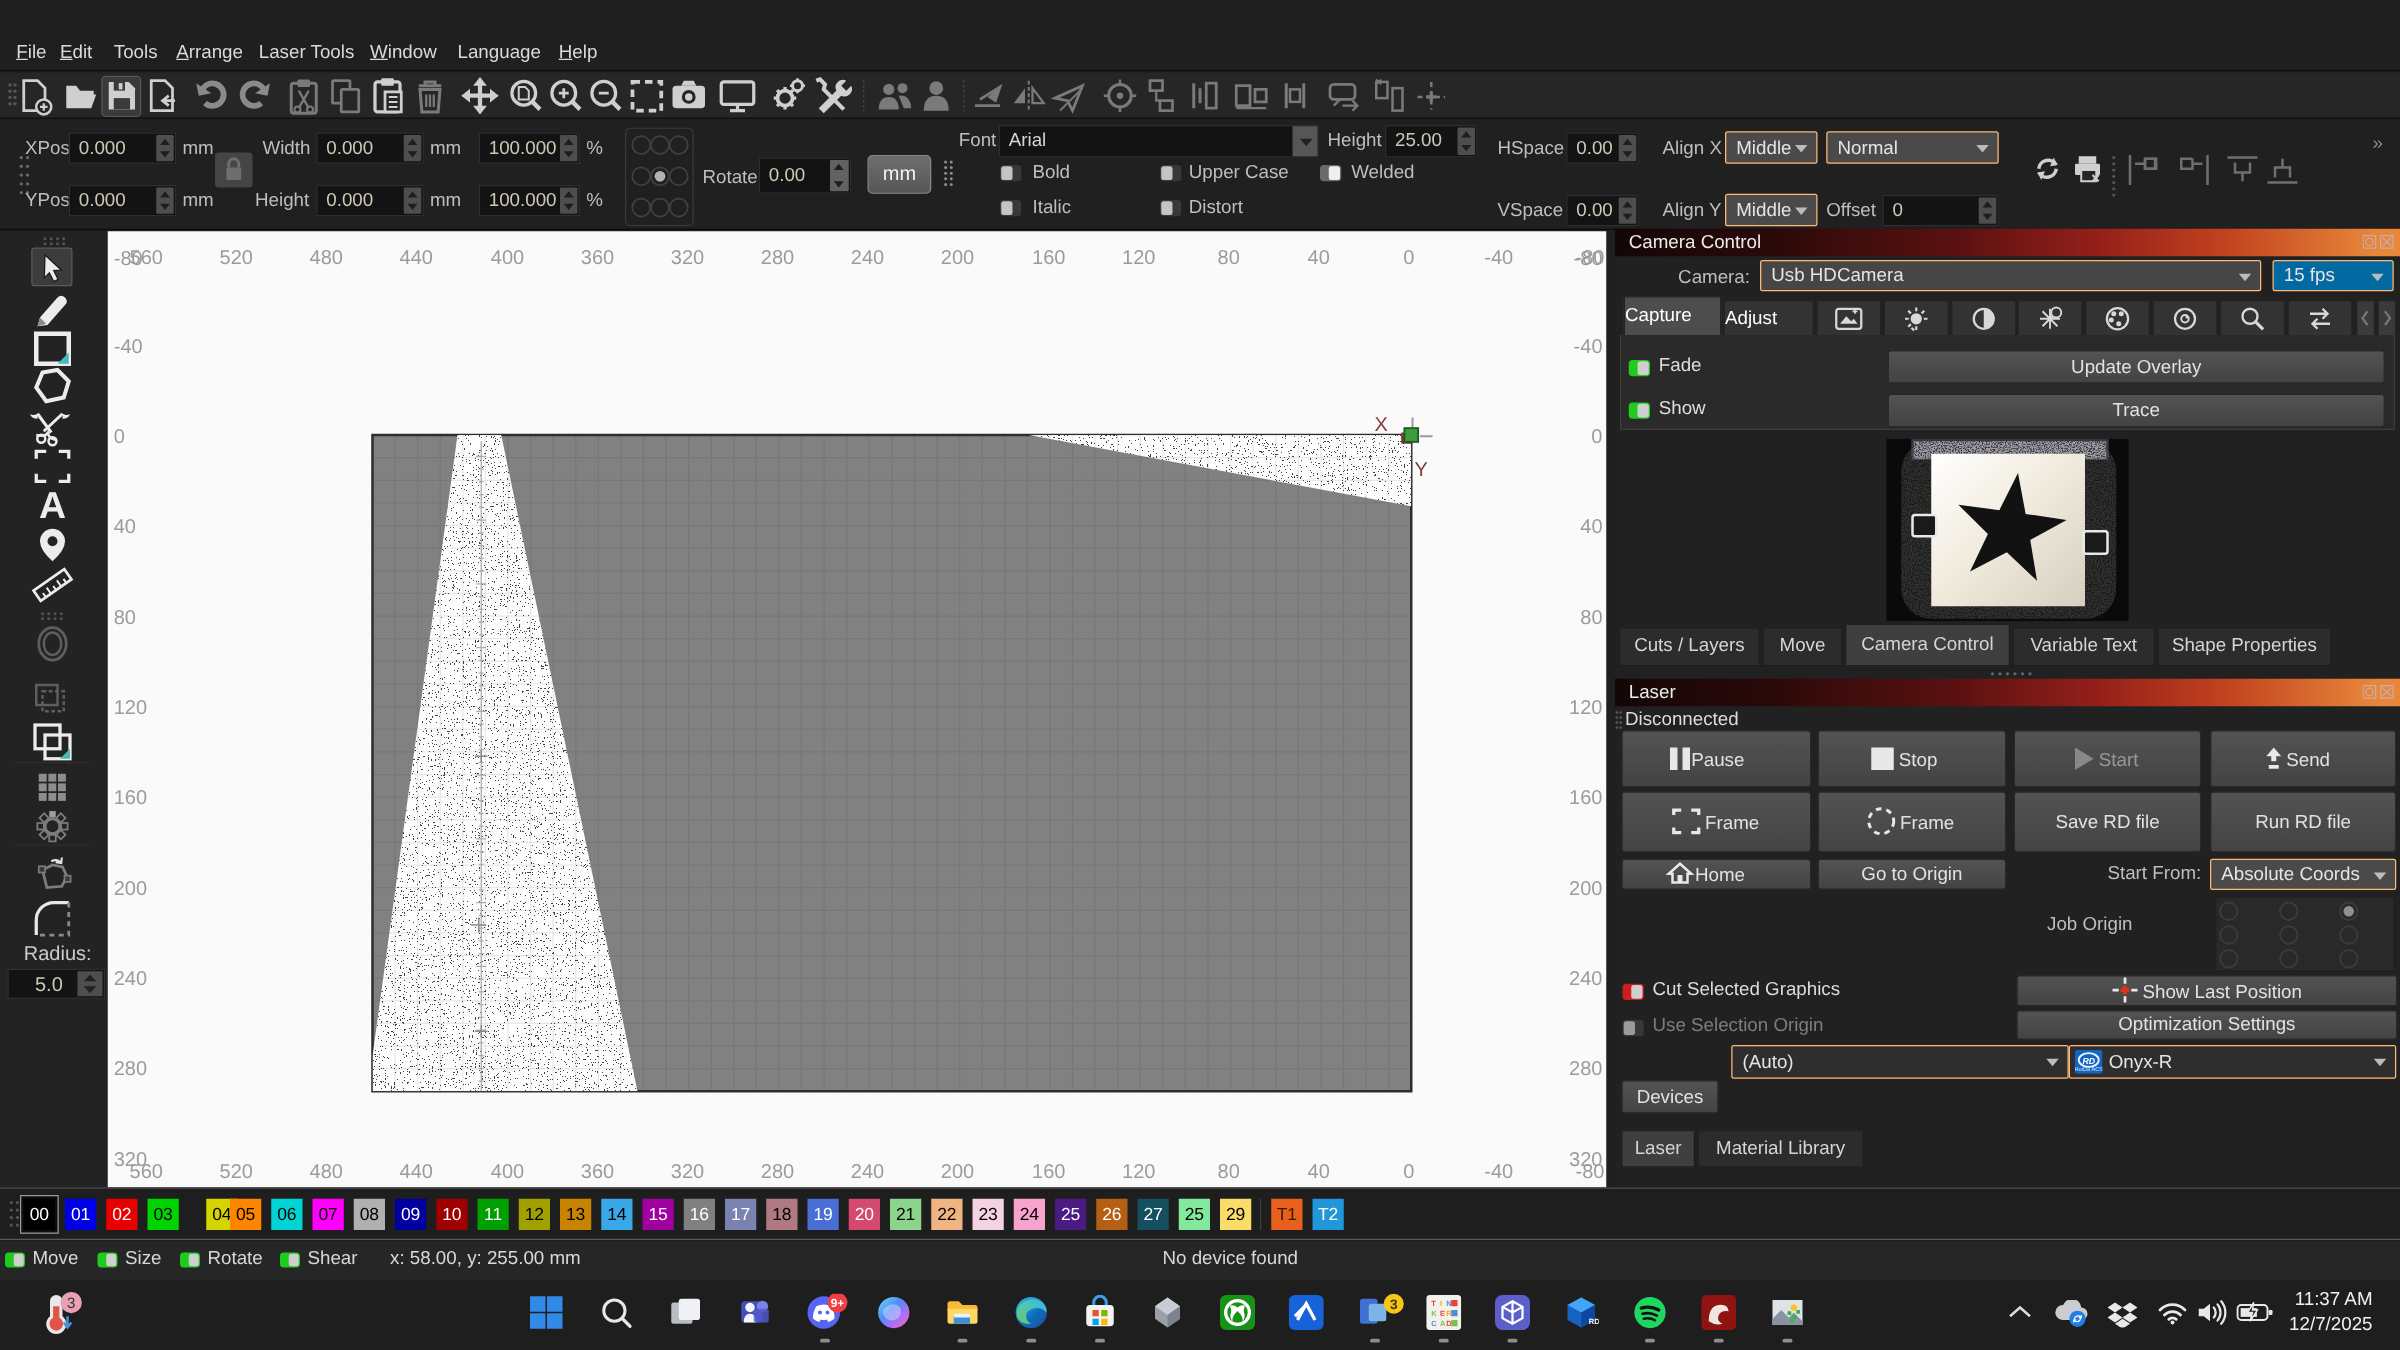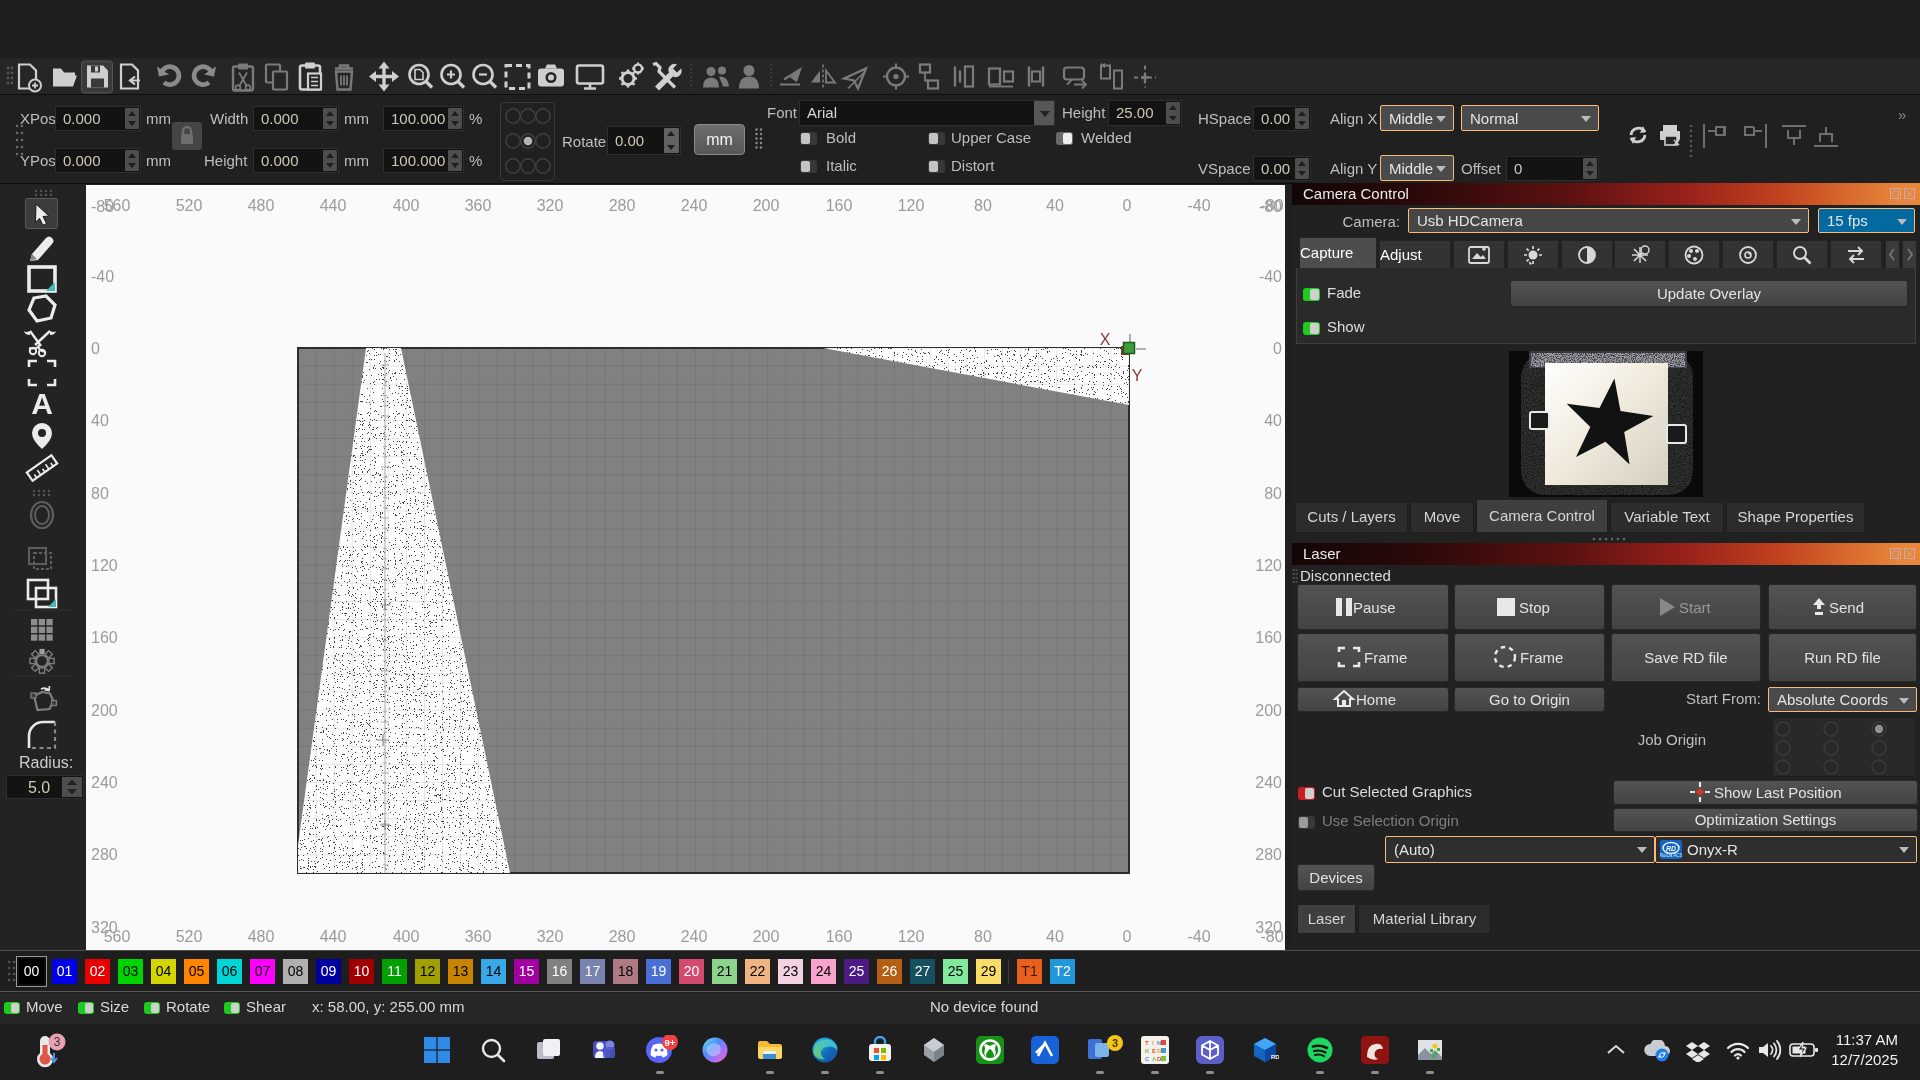--- a/index.html
+++ b/index.html
@@ -42,20 +42,30 @@
 .btab.active{background:#3f3f3f;}
 #palette{left:0;top:950px;width:1920px;height:42px;background:#1e1e1e;border-top:1px solid #4e4e4e;border-bottom:1px solid #585858;}
 .sw{position:absolute;top:8px;width:25px;height:25px;font-size:14px;text-align:center;line-height:25px;color:#000;}
 .sww{color:#fff;}
 #statusbar{left:0;top:993px;width:1920px;height:31px;background:#262626;color:#d4d4d4;font-size:15px;}
 #taskbar{left:0;top:1024px;width:1920px;height:56px;background:#1e1e1f;}
 .runbar{position:absolute;width:8px;height:3px;border-radius:2px;background:#8d8d8d;}
 </style></head>
 <body>
 <div id="app">
+<div id="menubar" class="abs">
+ <span style="left:13px;"><u>F</u>ile</span>
+ <span style="left:48px;"><u>E</u>dit</span>
+ <span style="left:91px;">Tools</span>
+ <span style="left:141px;"><u>A</u>rrange</span>
+ <span style="left:207px;">Laser Tools</span>
+ <span style="left:296px;"><u>W</u>indow</span>
+ <span style="left:366px;">Language</span>
+ <span style="left:447px;"><u>H</u>elp</span>
+</div>
 <div id="toolbar1" class="abs"><svg width="1920" height="37">
         <g fill="#555">
           <circle cx="8" cy="10" r="1.4"></circle>
           <circle cx="8" cy="15" r="1.4"></circle>
           <circle cx="8" cy="20" r="1.4"></circle>
           <circle cx="8" cy="25" r="1.4"></circle>
           <circle cx="12" cy="10" r="1.4"></circle>
           <circle cx="12" cy="15" r="1.4"></circle>
           <circle cx="12" cy="20" r="1.4"></circle>
           <circle cx="12" cy="25" r="1.4"></circle>
@@ -698,20 +708,21 @@
  <div class="abs" style="left:4px;top:85px;width:620px;height:76px;background:#2a2a2a;border:1px solid #3e3e3e;border-top:none;"></div>
  <div class="toggle on green" style="left:11px;top:105px;">
         <span class="knob"></span>
       </div>
  <div class="lbl" style="left:35px;top:101px;color:#dedede;">Fade</div>
  <div class="btn" style="left:218px;top:97px;width:398px;height:27px;line-height:25px;">Update Overlay</div>
  <div class="toggle on green" style="left:11px;top:139px;">
         <span class="knob"></span>
       </div>
  <div class="lbl" style="left:35px;top:135px;color:#dedede;">Show</div>
+ <div class="btn" style="left:218px;top:132px;width:398px;height:27px;line-height:25px;">Trace</div>
  <svg class="abs" style="left:217px;top:168px;" width="194" height="146">
   <defs>
    <linearGradient id="pvgrad" x1="0" y1="0" x2="1" y2="1">
             <stop offset="0" stop-color="#ffffff"></stop>
             <stop offset="0.45" stop-color="#f2ecdf"></stop>
             <stop offset="1" stop-color="#d5cfc0"></stop>
           </linearGradient>
    <filter id="pvn" x="0" y="0" width="100%" height="100%">
     <feTurbulence type="fractalNoise" baseFrequency="0.9" numOctaves="2" seed="4"></feTurbulence>
     <feColorMatrix type="matrix" values="0 0 0 0 0.45  0 0 0 0 0.45  0 0 0 0 0.47  2.5 2.5 2.5 0 -3.1"></feColorMatrix>
@@ -871,21 +882,21 @@
         <circle cx="8" cy="9" r="1.3"></circle>
         <circle cx="3" cy="15" r="1.3"></circle>
         <circle cx="8" cy="15" r="1.3"></circle>
         <circle cx="3" cy="21" r="1.3"></circle>
         <circle cx="8" cy="21" r="1.3"></circle>
       </svg>
 <div class="sw sww" style="left:19px;background:#000000;box-shadow:0 0 0 2px #0e0e0e,0 0 0 3px #9a9a9a;">00</div>
 <div class="sw sww" style="left:52px;background:#0000e8;">01</div>
 <div class="sw sww" style="left:85px;background:#e80000;">02</div>
 <div class="sw" style="left:118px;background:#00d400;">03</div>
-<div class="sw" style="left:151px;background:#d4d400;">04</div>
+<div class="sw" style="left:165px;background:#d4d400;">04</div>
 <div class="sw" style="left:184px;background:#ff8400;">05</div>
 <div class="sw" style="left:217px;background:#00d4d4;">06</div>
 <div class="sw" style="left:250px;background:#ff00ff;">07</div>
 <div class="sw" style="left:283px;background:#b0b0b0;">08</div>
 <div class="sw sww" style="left:316px;background:#0000a0;">09</div>
 <div class="sw sww" style="left:349px;background:#a00000;">10</div>
 <div class="sw sww" style="left:382px;background:#00a000;">11</div>
 <div class="sw" style="left:415px;background:#a0a000;">12</div>
 <div class="sw" style="left:448px;background:#c88400;">13</div>
 <div class="sw" style="left:481px;background:#38a8e8;">14</div>

